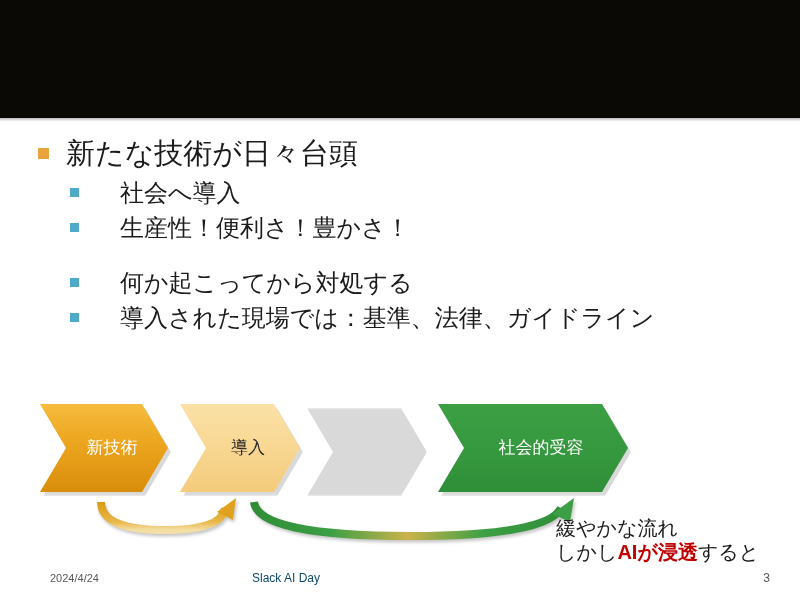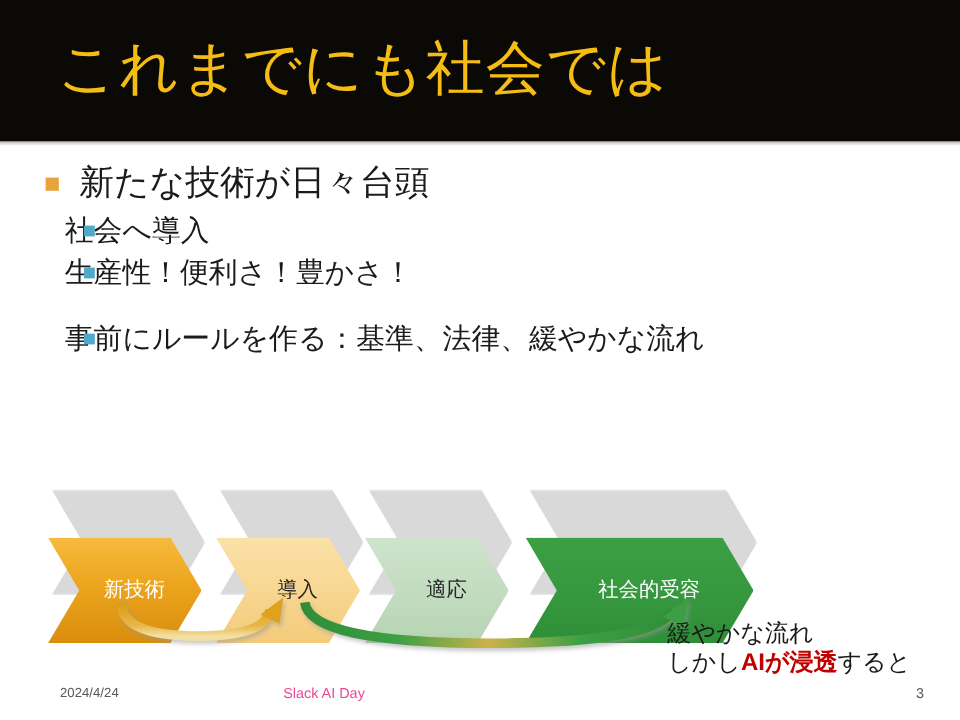--- a/index.html
+++ b/index.html
@@ -71,21 +71,21 @@
   }
   .lvl1 .txt {
     font-size: 29px;
     line-height: 42px;
     color: #1b1b1b;
     white-space: nowrap;
   }
 
   .lvl2 {
     position: relative;
-    padding-left: 54px;
+    padding-left: 120px;
     min-height: 35px;
   }
   .lvl2 .marker {
     position: absolute;
     left: 70px;
     top: 13px;
     width: 9px;
     height: 9px;
     background: #4fa9c9;
   }
@@ -107,21 +107,20 @@
   }
   .chev {
     position: absolute;
     top: 0;
     height: 88px;
     display: flex;
     align-items: center;
     justify-content: center;
     -webkit-clip-path: polygon(0 0, calc(100% - 26px) 0, 100% 50%, calc(100% - 26px) 100%, 0 100%, 26px 50%);
     clip-path: polygon(0 0, calc(100% - 26px) 0, 100% 50%, calc(100% - 26px) 100%, 0 100%, 26px 50%);
-    margin-top: 44px;
   }
   .chev .clabel {
     font-size: 17px;
     line-height: 20px;
     white-space: nowrap;
     margin-left: 16px;
   }
   .chev-shadow {
     position: absolute;
     top: 4px;
@@ -175,41 +174,40 @@
   
   #footer-date {
     position: absolute;
     left: 50px;
     top: 572px;
     font-size: 11px;
     color: #595959;
   }
   #footer-center {
     position: absolute;
-    left: 236px;
+    left: 252px;
     top: 571px;
     font-size: 12px;
-    color: #ec4899;
+    color: #0c4a6e;
     text-align: right;
   }
   #footer-page {
     position: absolute;
     right: 30px;
     top: 571px;
     font-size: 12px;
     color: #595959;
   }
 </style>
 </head>
 <body>
 
 <div id="slide">
 
   <div id="title-banner"></div>
-  <div id="title-text">これまでにも社会では</div>
   <div id="title-rule"></div>
 
   <div id="body">
 
     <div class="bullet-group">
       <div class="lvl1">
         <span class="marker"></span>
         <span class="txt">新たな技術が日々台頭</span>
       </div>
       <div class="lvl2">
@@ -220,40 +218,41 @@
         <span class="marker"></span>
         <span class="txt">生産性！便利さ！豊かさ！</span>
       </div>
     </div>
 
     <div class="gap"></div>
 
     <div class="bullet-group">
       <div class="lvl2">
         <span class="marker"></span>
-        <span class="txt">事前にルールを作る：基準、法律、緩やかな流れ</span>
+        <span class="txt">何か起こってから対処する</span>
+      </div>
+      <div class="lvl2">
+        <span class="marker"></span>
+        <span class="txt">導入された現場では：基準、法律、ガイドライン</span>
       </div>
     </div>
 
   </div>
 
   <div id="process">
     <div class="chev-shadow" id="chev-0s"></div>
     <div class="chev-shadow" id="chev-1s"></div>
     <div class="chev-shadow" id="chev-2s"></div>
     <div class="chev-shadow" id="chev-3s"></div>
 
     <div class="chev" id="chev-0">
       <span class="clabel">新技術</span>
     </div>
     <div class="chev" id="chev-1">
       <span class="clabel">導入</span>
-    </div>
-    <div class="chev" id="chev-2">
-      <span class="clabel">適応</span>
     </div>
     <div class="chev" id="chev-3">
       <span class="clabel">社会的受容</span>
     </div>
   </div>
 
   <div id="arcs">
     <svg width="800" height="56" viewBox="0 0 800 56">
       <defs>
         <linearGradient id="gradOrange" x1="0" y1="0" x2="0" y2="1">

